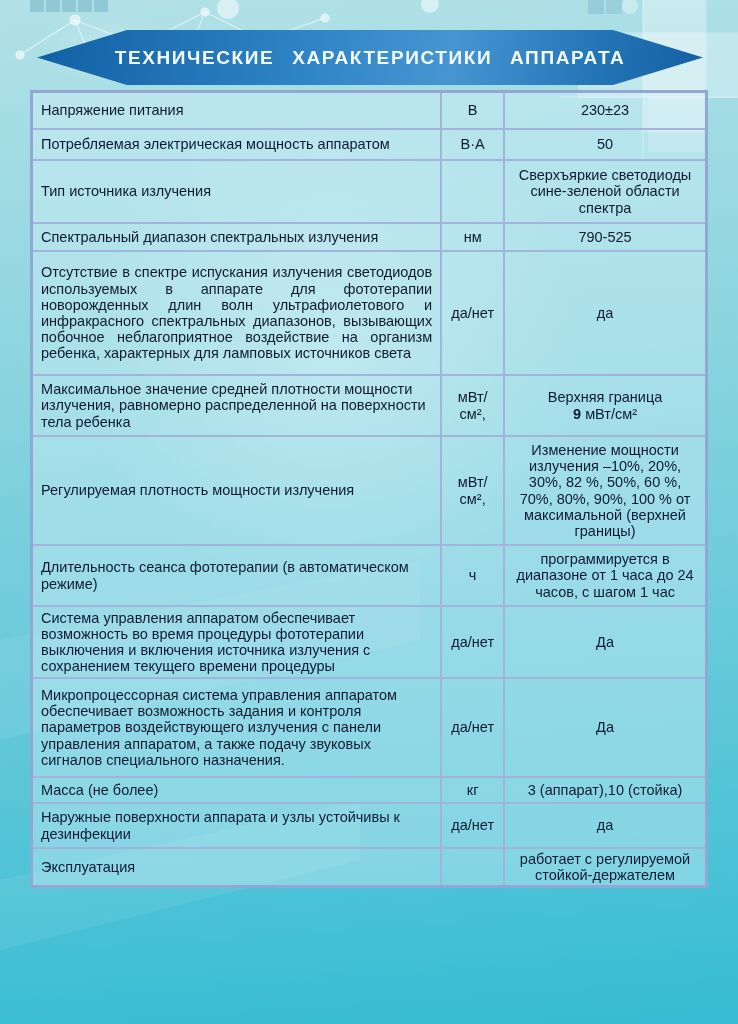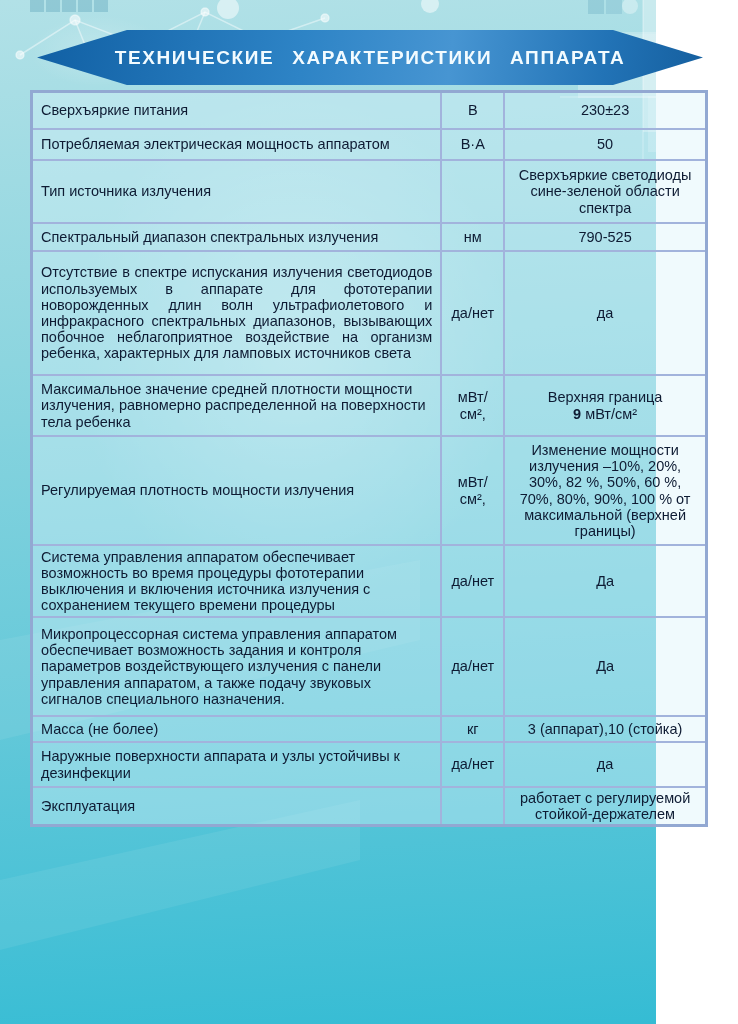--- a/index.html
+++ b/index.html
@@ -1,21 +1,21 @@
 <!DOCTYPE html>
 <html><head>
 <meta charset="utf-8">
 <style>
   html,body{margin:0;padding:0;}
   body{
     width:738px;height:1024px;overflow:hidden;
     font-family:"Liberation Sans", sans-serif;
   }
   .page{
-    position:relative;width:656px;height:1024px;
+    position:relative;width:738px;height:1024px;
     background:
       radial-gradient(closest-side at 45% 34%, rgba(255,255,255,.30), rgba(255,255,255,0) 75%),
       radial-gradient(closest-side at 15% 5%, rgba(255,255,255,.22), rgba(255,255,255,0) 70%),
       linear-gradient(176deg,#b2e1e7 0%, #8cd5df 34%, #62c8d9 68%, #35bcd4 100%);
   }
   .decor{position:absolute;left:0;top:0;width:738px;height:1024px;pointer-events:none;z-index:0;}
   .banner{
     position:absolute;left:37px;top:30px;width:666px;height:55px;z-index:2;
     background:linear-gradient(97deg,#1160a4 0%,#2e84c6 40%,#4795d2 62%,#2273b6 85%,#155f9f 100%);
     clip-path:polygon(0% 50%,13.5% 0%,86.5% 0%,100% 50%,86.5% 100%,13.5% 100%);
@@ -99,21 +99,21 @@
   </div>
 
   <table class="spec">
     <colgroup>
       <col style="width:412px">
         <col style="width:63px">
         <col style="width:203px">
     </colgroup>
     <tbody>
         <tr>
-          <td class="param-cell" style="height: 31px;">Сверхъяркие питания</td>
+          <td class="param-cell" style="height: 31px;">Напряжение питания</td>
           <td class="unit-cell">В</td>
           <td class="value-cell">230±23</td>
         </tr>
         <tr>
           <td class="param-cell" style="height: 25px;">Потребляемая электрическая мощность аппаратом</td>
           <td class="unit-cell">В·А</td>
           <td class="value-cell">50</td>
         </tr>
         <tr>
           <td class="param-cell" style="height: 57px;">Тип источника излучения</td>
@@ -137,20 +137,25 @@
           <td class="value-cell"><span>Верхняя граница
 </span><span class="bold">9</span><span> мВт/см²</span></td>
         </tr>
         <tr>
           <td class="param-cell" style="height: 103px;">Регулируемая плотность мощности излучения</td>
           <td class="unit-cell">мВт/
 см²,</td>
           <td class="value-cell">Изменение мощности излучения –10%, 20%, 30%, 82 %, 50%, 60 %, 70%, 80%, 90%, 100 % от максимальной (верхней границы)</td>
         </tr>
         <tr>
+          <td class="param-cell" style="height: 55px;">Длительность сеанса фототерапии (в автоматическом режиме)</td>
+          <td class="unit-cell">ч</td>
+          <td class="value-cell">программируется в диапазоне от 1 часа до 24 часов, с шагом 1 час</td>
+        </tr>
+        <tr>
           <td class="param-cell" style="height: 66px;">Система управления аппаратом обеспечивает возможность во время процедуры фототерапии выключения и включения источника излучения с сохранением текущего времени процедуры</td>
           <td class="unit-cell">да/нет</td>
           <td class="value-cell">Да</td>
         </tr>
         <tr>
           <td class="param-cell" style="height: 93px;">Микропроцессорная система управления аппаратом обеспечивает возможность задания и контроля параметров воздействующего излучения с панели управления аппаратом, а также подачу звуковых сигналов специального назначения.</td>
           <td class="unit-cell">да/нет</td>
           <td class="value-cell">Да</td>
         </tr>
         <tr>

